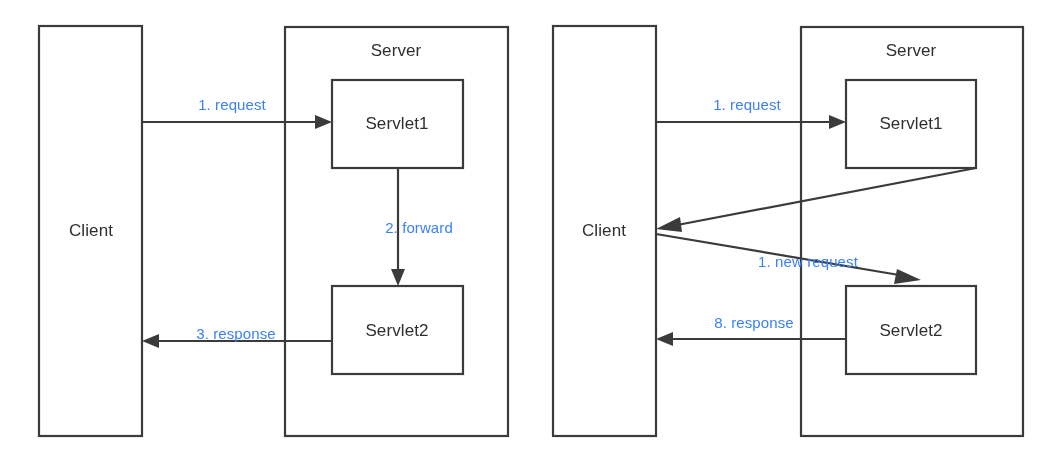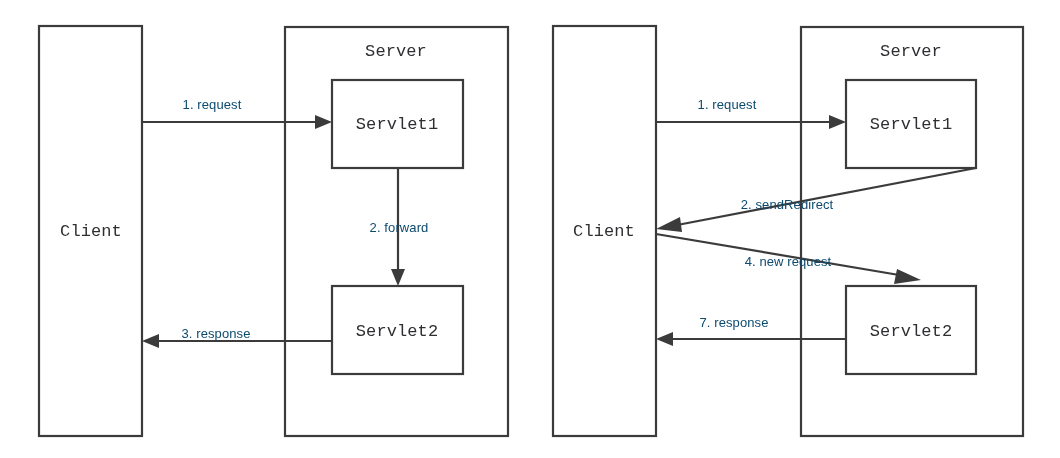--- a/index.html
+++ b/index.html
@@ -33,35 +33,36 @@
     stroke: #3b3b3b;
     stroke-width: 2.2;
     fill: none;
   }
   .arrow-head {
     fill: #3b3b3b;
     stroke: none;
   }
   .node-label {
     position: absolute;
-    font-family: Liberation Mono, monospace;
+    font-family: Liberation Sans, sans-serif;
     font-size: 17px;
     color: #2f2f33;
     white-space: nowrap;
     transform: translate(-50%, -50%);
     letter-spacing: 0.1px;
   }
   .edge-label {
     position: absolute;
     font-family: "Liberation Sans", sans-serif;
-    font-size: 13px;
-    color: #0c4a6e;
+    font-size: 15px;
+    color: #3b82f6;
     white-space: nowrap;
     transform: translate(-50%, -50%);
     letter-spacing: 0.1px;
+    margin-left: 20px;
   }
 </style>
 </head>
 <body>
 
 <div id="stage">
 
   <svg id="diagram-svg" viewBox="0 0 1060 458">
 
     <g>
@@ -139,19 +140,18 @@
   <div class="node-label" style="left:604px; top:231px;">Client</div>
 
   <div class="node-label" style="left:911px; top:51px;">Server</div>
 
   <div class="node-label" style="left:911px; top:124px;">Servlet1</div>
 
   <div class="node-label" style="left:911px; top:331px;">Servlet2</div>
 
   <div class="edge-label" style="left:727px; top:104px;">1. request</div>
 
-  <div class="edge-label" style="left:787px; top:204px;">2. sendRedirect</div>
 
-  <div class="edge-label" style="left:788px; top:261px;">4. new request</div>
+  <div class="edge-label" style="left:788px; top:261px;">1. new request</div>
 
-  <div class="edge-label" style="left:734px; top:322px;">7. response</div>
+  <div class="edge-label" style="left:734px; top:322px;">8. response</div>
 
 </div>
 
 </body></html>

